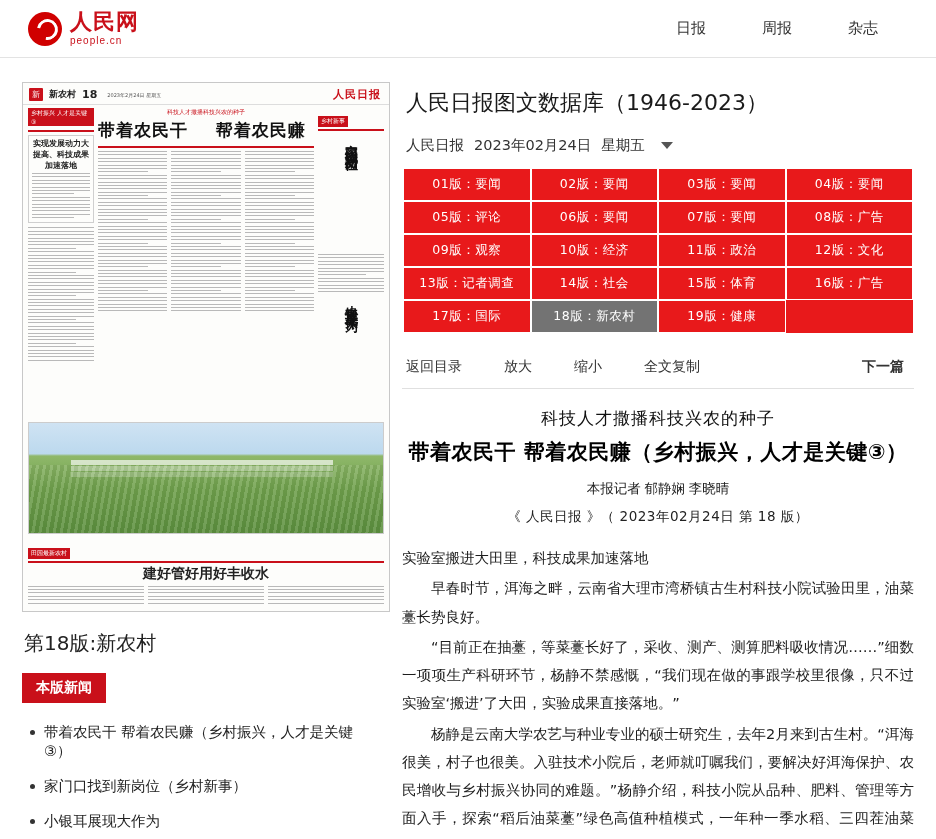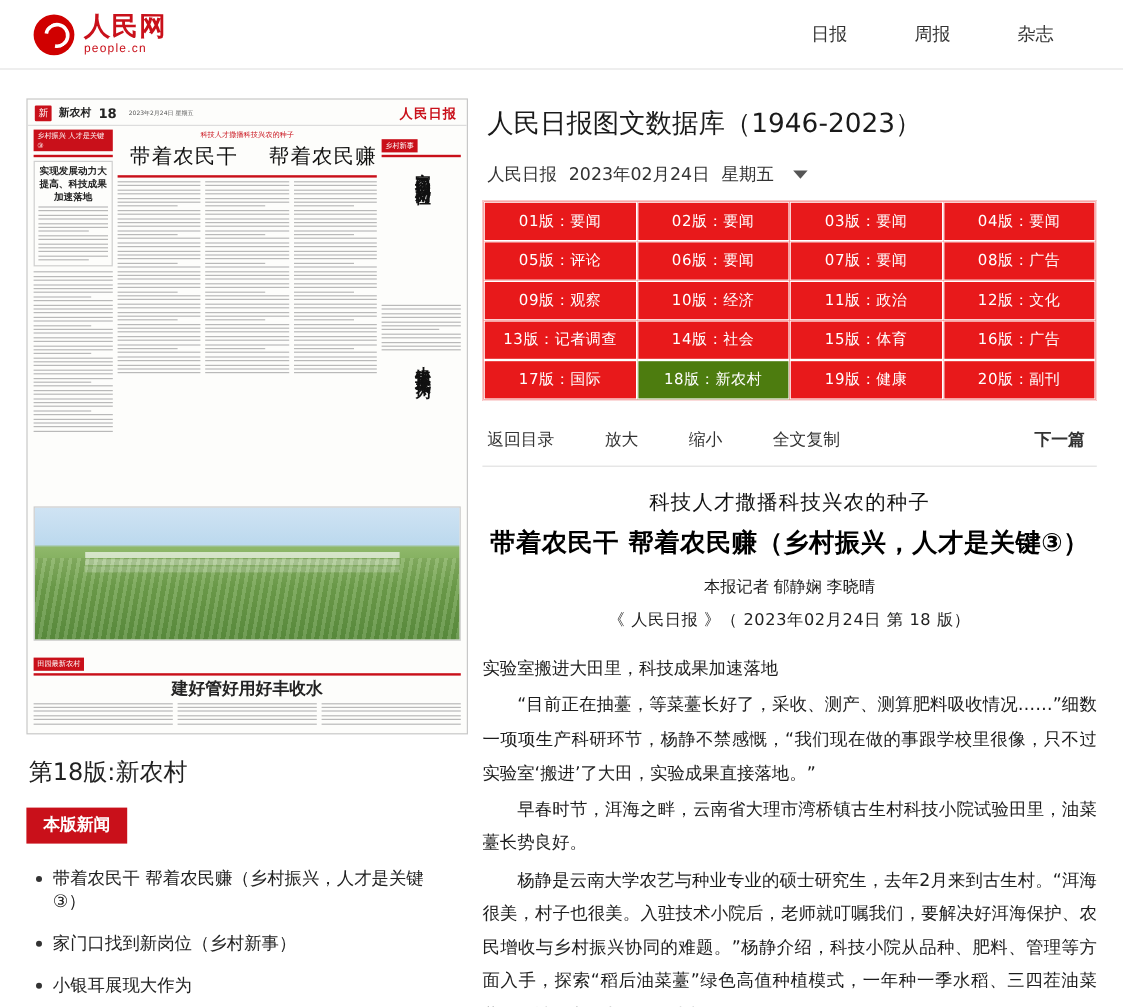--- a/index.html
+++ b/index.html
@@ -99,22 +99,22 @@
     position: absolute; right: 8px; top: 4px;
     font-size: 11px; color: #c9101a; font-weight: bold;
     letter-spacing: 1px;
   }
   .pt-grid { display: flex; padding: 3px 5px; gap: 4px; }
   .pt-main { flex: 1; }
   .pt-rail { width: 66px; }
   .pt-redline { height: 2px; background: #c9101a; margin: 2px 0 3px; }
   .pt-kicker { font-size: 6px; color: #c9101a; text-align: center; margin-bottom: 2px; }
   .pt-head {
-    font-size: 17px; font-weight: normal; letter-spacing: 1px;
-    text-align: right; color: #111; margin: 2px 0 4px;
+    font-size: 17px; font-weight: bold; letter-spacing: 1px;
+    text-align: left; color: #111; margin: 2px 0 4px;
   }
   .pt-cols { display: flex; gap: 4px; }
   .pt-col { flex: 1; }
   .lines { }
   .lines i {
     display: block; height: 1px; background: #b9b9b9;
     margin-bottom: 2.4px;
   }
   .lines i:nth-child(7n) { width: 72%; }
   .pt-box {
@@ -215,21 +215,21 @@
     background: #e8191b;
     border: 1px solid #ffffff;
     color: #fff;
     font-family: "DejaVu Sans", sans-serif;
     font-size: 12.5px;
     text-align: center;
     padding: 7px 2px;
     letter-spacing: 0.5px;
     cursor: pointer;
   }
-  .page-cell.active { background: #4d7c0f; }
+  .page-cell.active { background: #737373; }
   .toolbar {
     display: flex; align-items: center;
     border-bottom: 1px solid #e0e0e0;
     padding: 12px 6px 12px 4px;
     margin-top: 12px;
     font-family: "DejaVu Sans", sans-serif;
     font-size: 14px;
     color: #333;
   }
   .toolbar .tb { margin-right: 42px; cursor: pointer; }
@@ -642,36 +642,35 @@
       <div class="page-cell">10版：经济</div>
       <div class="page-cell">11版：政治</div>
       <div class="page-cell">12版：文化</div>
       <div class="page-cell">13版：记者调查</div>
       <div class="page-cell">14版：社会</div>
       <div class="page-cell">15版：体育</div>
       <div class="page-cell">16版：广告</div>
       <div class="page-cell">17版：国际</div>
       <div class="page-cell active">18版：新农村</div>
       <div class="page-cell">19版：健康</div>
-      <div class="page-cell">20版：副刊</div>
     </div>
 
     <div class="toolbar">
       <span class="tb">返回目录</span>
       <span class="tb">放大</span>
       <span class="tb">缩小</span>
       <span class="tb">全文复制</span>
       <span class="tb last">下一篇</span>
     </div>
 
     <div class="art-kicker">科技人才撒播科技兴农的种子</div>
     <div class="art-title">带着农民干 帮着农民赚（乡村振兴，人才是关键③）</div>
     <div class="art-byline">本报记者 郁静娴 李晓晴</div>
     <div class="art-source">《 人民日报 》（ 2023年02月24日   第 18 版）</div>
 
     <div class="art-body">
       <p>实验室搬进大田里，科技成果加速落地</p>
+      <p class="indent">早春时节，洱海之畔，云南省大理市湾桥镇古生村科技小院试验田里，油菜薹长势良好。</p>
       <p class="indent">“目前正在抽薹，等菜薹长好了，采收、测产、测算肥料吸收情况……”细数一项项生产科研环节，杨静不禁感慨，“我们现在做的事跟学校里很像，只不过实验室‘搬进’了大田，实验成果直接落地。”</p>
-      <p class="indent">早春时节，洱海之畔，云南省大理市湾桥镇古生村科技小院试验田里，油菜薹长势良好。</p>
       <p class="indent">杨静是云南大学农艺与种业专业的硕士研究生，去年2月来到古生村。“洱海很美，村子也很美。入驻技术小院后，老师就叮嘱我们，要解决好洱海保护、农民增收与乡村振兴协同的难题。”杨静介绍，科技小院从品种、肥料、管理等方面入手，探索“稻后油菜薹”绿色高值种植模式，一年种一季水稻、三四茬油菜薹，预计每亩收入2万元以上。</p>
     </div>
   </div>
 </div>
 
 </body></html>

